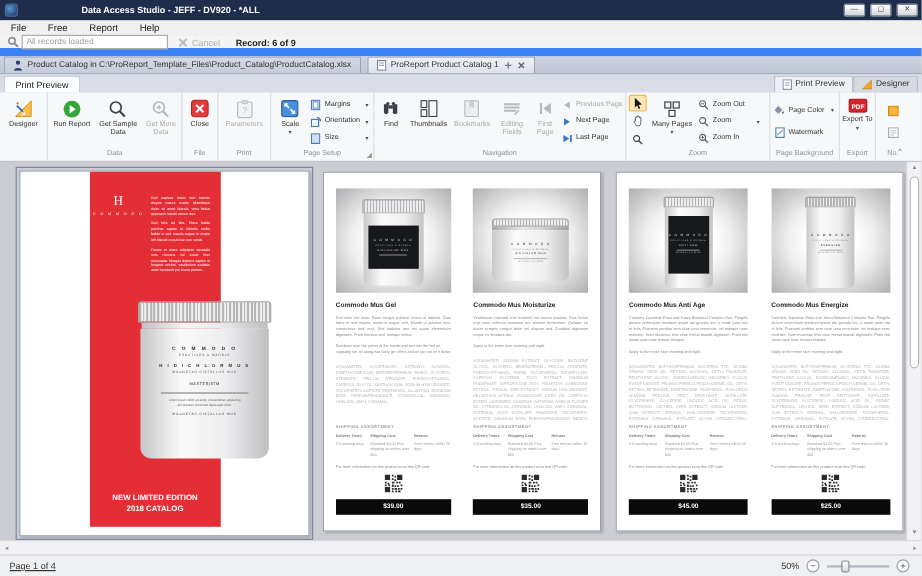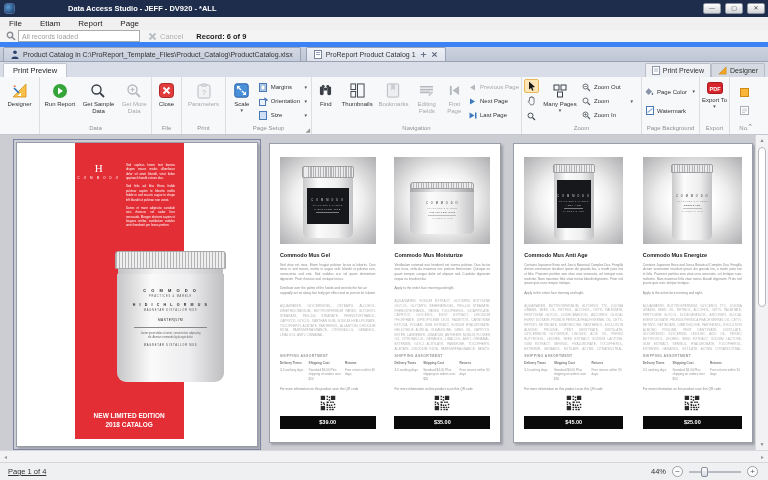--- a/index.html
+++ b/index.html
@@ -8,21 +8,21 @@
 
 .titlebar{height:17px;background:#1f2d4d;color:#fff;display:flex;align-items:center;flex:none;}
 .app-icon{width:11px;height:11px;border-radius:3px;background:radial-gradient(circle at 35% 35%,#5b9bd5,#16335e);margin:0 5px 0 4px;border:1px solid #4a6a9a;}
 .title{font-size:7.5px;font-weight:bold;padding-left:48px;}
 .winbtns{margin-left:auto;display:flex;gap:4px;padding-right:3px;}
 .winbtn{width:18px;height:11px;background:linear-gradient(#ffffff,#d2d4d8);border:1px solid #8d95a3;border-radius:2px;font-size:6px;line-height:9px;text-align:center;color:#444;}
 
 .menubar{height:13px;background:#f0f0f0;display:flex;align-items:center;font-size:8px;color:#222;flex:none;}
 .menu-item{padding:0 9px;}
 
-.toolbar{height:17px;background:#f4f4f4;display:flex;align-items:center;font-size:7.5px;flex:none;border-bottom:5px solid #3b82f6;}
+.toolbar{height:17px;background:#f4f4f4;display:flex;align-items:center;font-size:7.5px;flex:none;border-bottom:7px solid #3b82f6;}
 .records-input{width:122px;height:12px;border:1px solid #ababab;background:#fff;color:#a0a0a0;font-size:7px;padding:0 3px;display:flex;align-items:center;margin-left:2px;}
 .cancel-lbl{color:#b0b0b0;margin-left:3px;}
 .record-label{font-weight:bold;color:#1a1a1a;margin-left:13px;font-size:7.5px;}
 
 .tabbar{height:15px;background:linear-gradient(#ccd2df,#bec6d6);display:flex;align-items:flex-end;padding-left:3px;flex:none;border-bottom:1px solid #9aa2b2;}
 .doctab{height:14px;display:flex;align-items:center;font-size:7px;color:#333;padding:0 7px;background:linear-gradient(#d3d9e4,#c5ccdb);border:1px solid #9aa2b4;border-bottom:none;border-radius:2px 2px 0 0;margin-right:5px;gap:4px;}
 .doctab.active{background:linear-gradient(#eef1f6,#dde2ec);}
 
 .ribbontabs{height:15px;background:#d8dde7;display:flex;align-items:flex-end;flex:none;position:relative;}
 .ribbontab{height:14px;margin-left:3px;padding:0 9px;background:#fbfcfd;border:1px solid #bfc4cf;border-bottom:none;border-radius:2px 2px 0 0;font-size:7.5px;color:#222;display:flex;align-items:center;}
@@ -134,23 +134,23 @@
     <span class="title">Data Access Studio - JEFF - DV920 - *ALL</span>
     <div class="winbtns">
       <div class="winbtn">—</div>
       <div class="winbtn">▢</div>
       <div class="winbtn">✕</div>
     </div>
   </div>
 
   <div class="menubar">
     <span class="menu-item">File</span>
-    <span class="menu-item">Etiam</span>
+    <span class="menu-item">Free</span>
     <span class="menu-item">Report</span>
-    <span class="menu-item">Page</span>
+    <span class="menu-item">Help</span>
   </div>
 
   <div class="toolbar">
     <span style="margin-left:6px;display:flex">
       <svg width="10" height="10" viewBox="0 0 10 10">
           <circle cx="4" cy="4" r="2.7" fill="none" stroke="#8a8f98" stroke-width="1.4"></circle>
           <line x1="6" y1="6" x2="9" y2="9" stroke="#8a8f98" stroke-width="1.6"></line>
         </svg>
     </span>
     <div class="records-input">All records loaded</div>
@@ -777,21 +777,21 @@
   </div>
 
   <div class="hscroll">
     <span>◄</span>
     <span>►</span>
   </div>
 
   <div class="statusbar">
     <span class="pg">Page 1 of 4</span>
     <div class="zoomctl">
-      <span>44%</span>
+      <span>50%</span>
       <div class="zbtn">−</div>
       <div class="ztrack">
           <div class="zthumb"></div>
         </div>
       <div class="zbtn">+</div>
     </div>
   </div>
 </div>
 
 </body></html>

